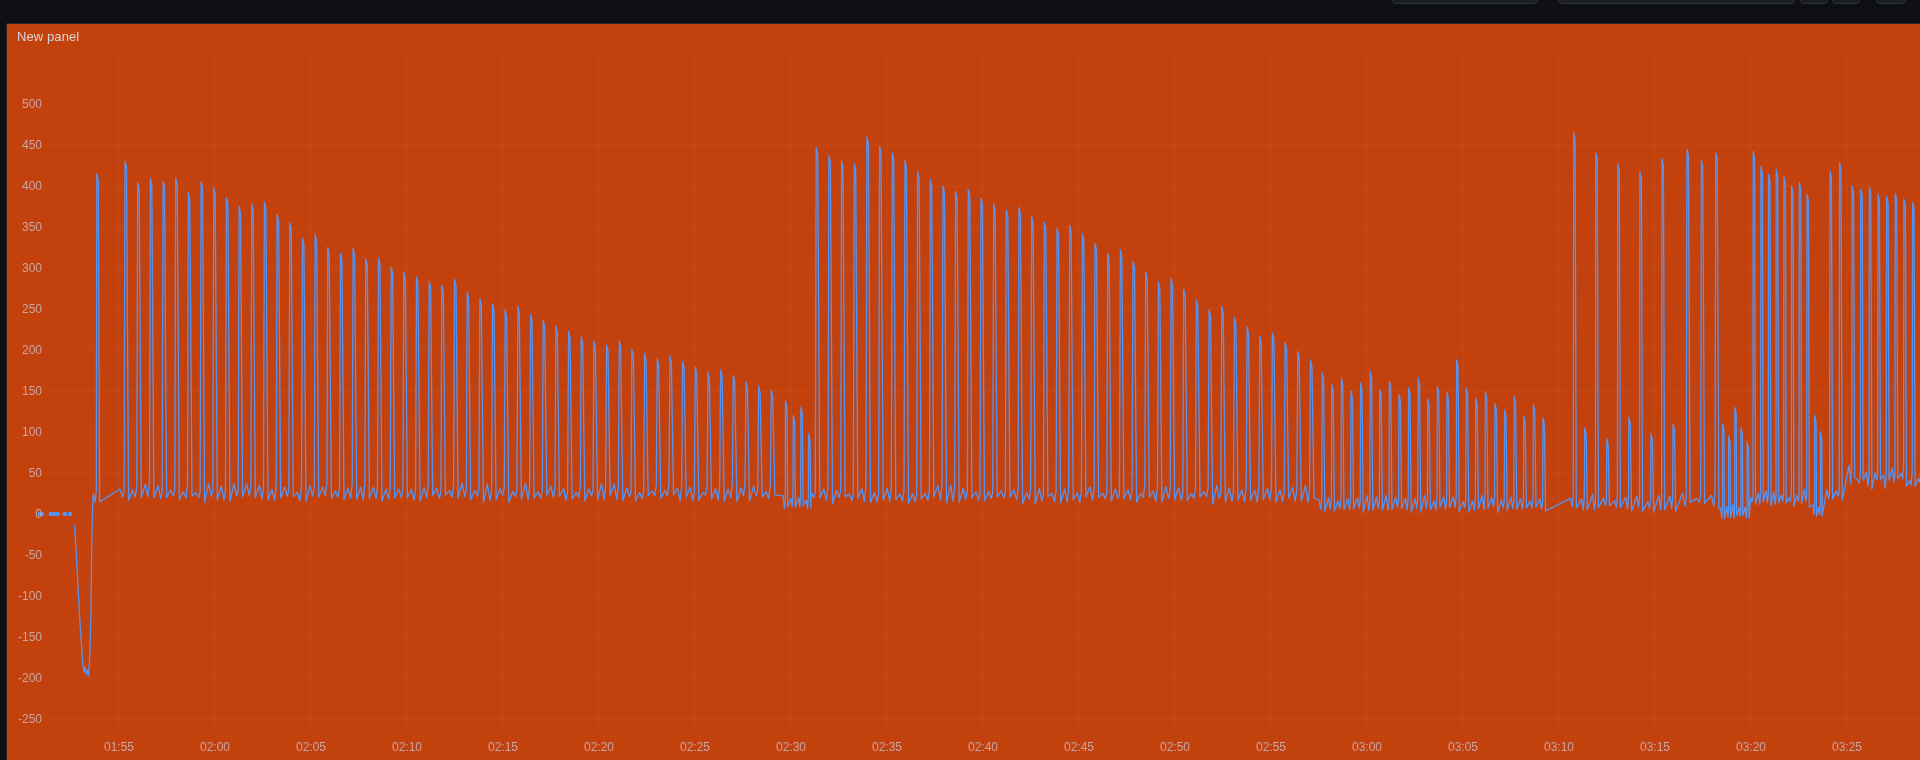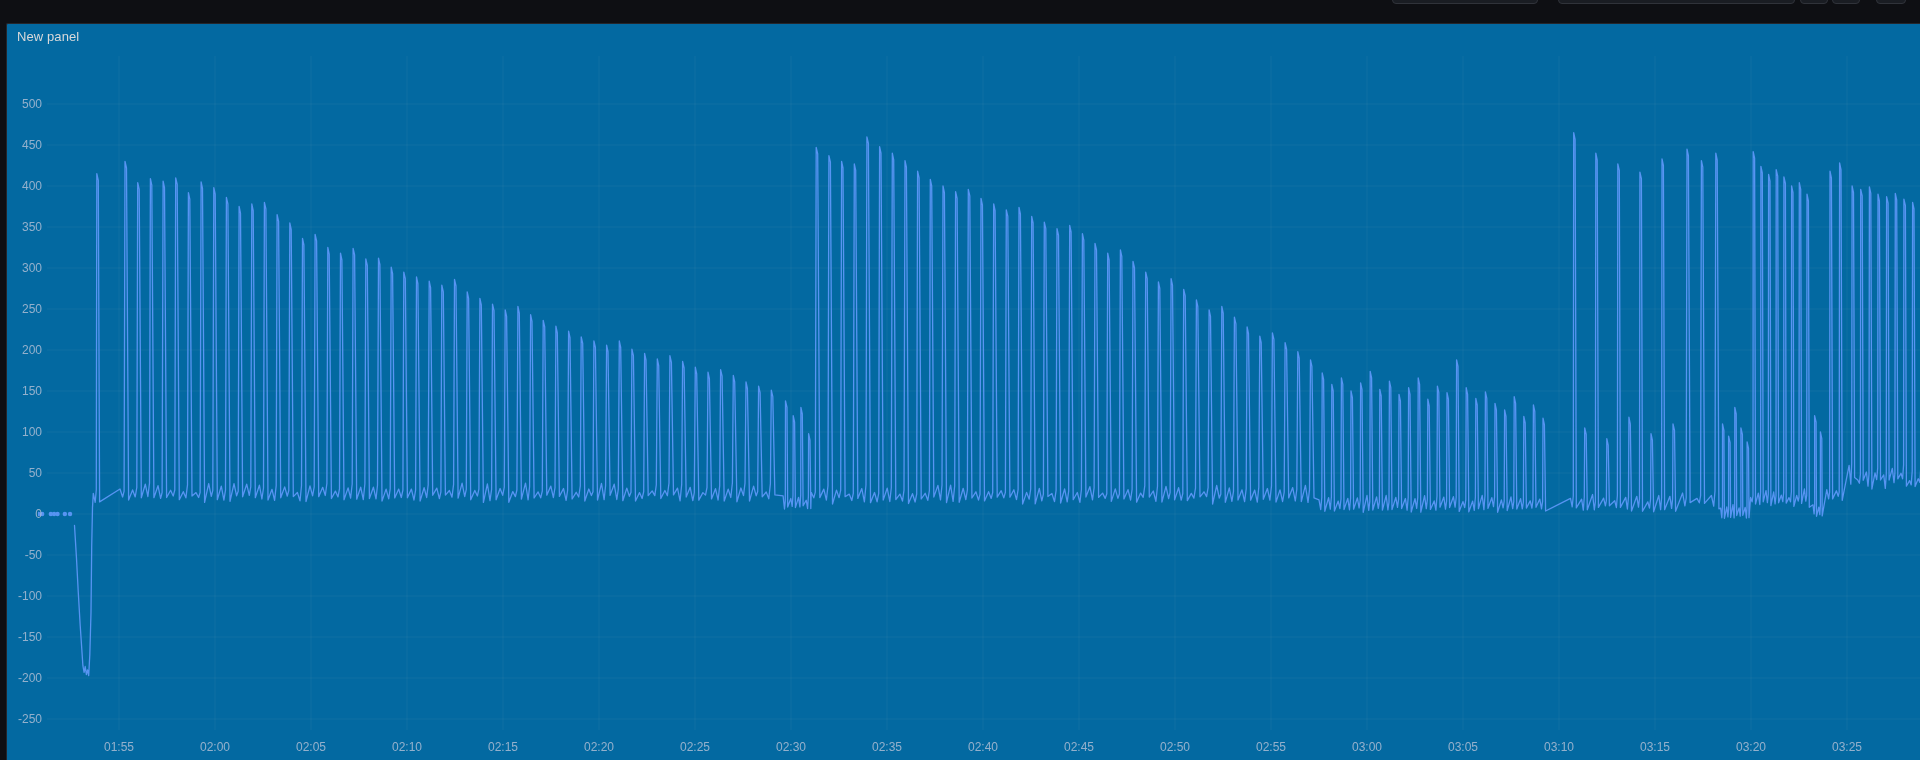--- a/index.html
+++ b/index.html
@@ -12,21 +12,21 @@
     position:absolute;left:0;top:0;width:1920px;height:23px;
     background:#0e0f13;overflow:hidden;
   }
   .toolbar-btn{
     position:absolute;top:-7px;height:11px;
     background:#1a1d23;border:1px solid #30333a;border-radius:4px;
     box-sizing:border-box;
   }
   .panel{
     position:absolute;left:6px;top:23px;width:1914px;height:737px;
-    background:#0369a1;
+    background:#c2410c;
     border:1px solid #24262c;border-right:none;border-bottom:none;
     border-radius:2px 0 0 0;
     box-sizing:border-box;
   }
   .panel-title{
     position:absolute;left:10px;top:5px;
     font-size:13px;font-weight:500;color:#d8d9da;letter-spacing:.1px;
     cursor:pointer;
   }
   svg.chart{position:absolute;left:0;top:0;}

